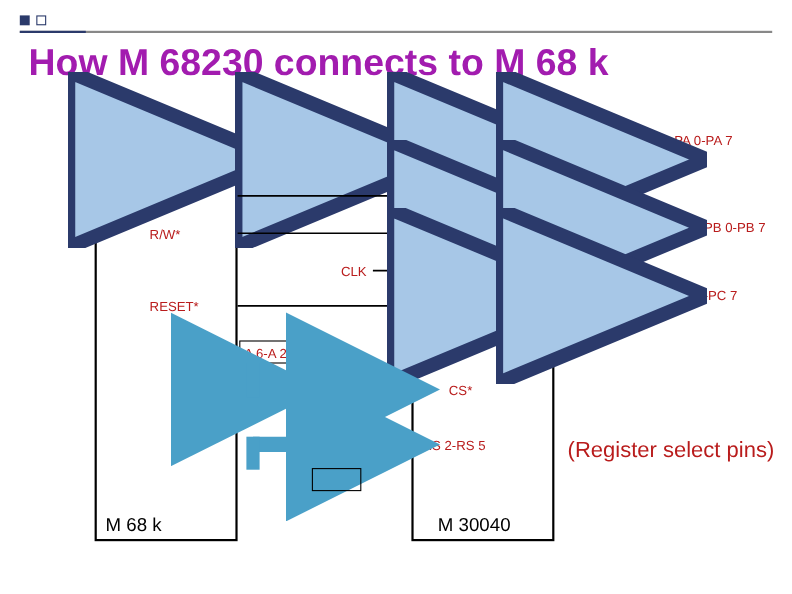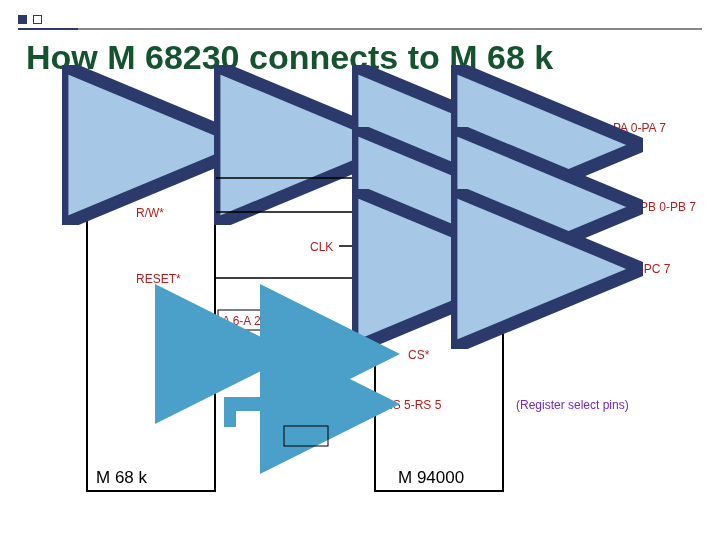--- a/index.html
+++ b/index.html
@@ -9,33 +9,33 @@
     font-family: Arial, Helvetica, sans-serif;
     position: relative; overflow: hidden;
   }
   .top-dots { position: absolute; left: 18px; top: 10px; }
   .top-dots .sq { width: 9px; height: 9px; display: inline-block; margin-right: 2px; }
   .sq.filled { background: #2b3a6b; }
   .sq.open { border: 1px solid #2b3a6b; background: #fff; }
   .top-rule { position: absolute; left: 18px; right: 18px; top: 28px; height: 2px; background: #888; }
   .top-rule .thick { position: absolute; left: 0; top: 0; width: 60px; height: 2px; background: #2b3a6b; }
 
-  .title { position: absolute; left: 26px; top: 38px; font-size: 34px; color: #14532d; }
+  .title { position: absolute; left: 26px; top: 38px; font-size: 34px; color: #a21caf; }
 
   
   .chip { position: absolute; border: 2px solid #000; background: #fff; }
   .chip.left  { left: 86px;  top: 122px; width: 130px; height: 370px; }
   .chip.right { left: 374px; top: 122px; width: 130px; height: 370px; }
   .mad { position: absolute; left: 269px; top: 335px; width: 68px; height: 36px; border: 2px solid #2b3a6b; background: #fff; text-align: center; line-height: 32px; font-size: 16px; }
 
   .pin { position: absolute; font-size: 12px; color: #b91c1c; }
 
   .chip-label { position: absolute; font-size: 17px; }
 
-  .note { position: absolute; font-size: 12px; color: #6d28d9; text-align: center; }
+  .note { position: absolute; font-size: 20px; color: #b91c1c; text-align: center; }
 
   svg.overlay { position: absolute; left: 0; top: 0; width: 720px; height: 540px; pointer-events: none; }
 </style>
 </head>
 <body>
 
 <div class="top-dots">
   <span class="sq filled"></span>
   <span class="sq open"></span>
 </div>
@@ -52,34 +52,34 @@
 <div class="pin" style="left:136px; top:172px">DTACK*</div>
 <div class="pin" style="left:136px; top:206px">R/W*</div>
 <div class="pin" style="left:136px; top:272px">RESET*</div>
 
 <div class="pin" style="left:384px; top:138px">D 0-D 7</div>
 <div class="pin" style="left:384px; top:172px">DTACK*</div>
 <div class="pin" style="left:384px; top:206px">R/W*</div>
 <div class="pin" style="left:384px; top:240px">CLK</div>
 <div class="pin" style="left:384px; top:272px">RESET*</div>
 <div class="pin" style="left:408px; top:348px">CS*</div>
-<div class="pin" style="left:384px; top:398px">RS 5-RS 5</div>
+<div class="pin" style="left:384px; top:398px">RS 2-RS 5</div>
 
 <div class="pin" style="left:613px; top:121px">PA 0-PA 7</div>
 <div class="pin" style="left:640px; top:200px">PB 0-PB 7</div>
 <div class="pin" style="left:613px; top:262px">PC 0-PC 7</div>
 
 <div class="pin" style="left:310px; top:240px">CLK</div>
 <div class="pin" style="left:222px; top:314px">A 6-A 23</div>
 <div class="pin" style="left:290px; top:430px">A 1-A 7</div>
 
 <div class="mad">MAD</div>
 
 <div class="chip-label" style="left:96px; top:468px">M 68 k</div>
-<div class="chip-label" style="left:398px; top:468px">M 94000</div>
+<div class="chip-label" style="left:398px; top:468px">M 30040</div>
 
 <div class="note" style="left:516px; top:398px">(Register select pins)</div>
 
 <svg class="overlay" viewBox="0 0 720 540">
   <defs>
     <marker id="arrL" markerWidth="12" markerHeight="10" refX="2" refY="5" orient="auto">
       <path d="M12,0 L0,5 L12,10 Z" fill="#a7c7e7" stroke="#2b3a6b" stroke-width="0.8"></path>
     </marker>
     <marker id="arrR" markerWidth="12" markerHeight="10" refX="10" refY="5" orient="auto">
       <path d="M0,0 L12,5 L0,10 Z" fill="#a7c7e7" stroke="#2b3a6b" stroke-width="0.8"></path>

